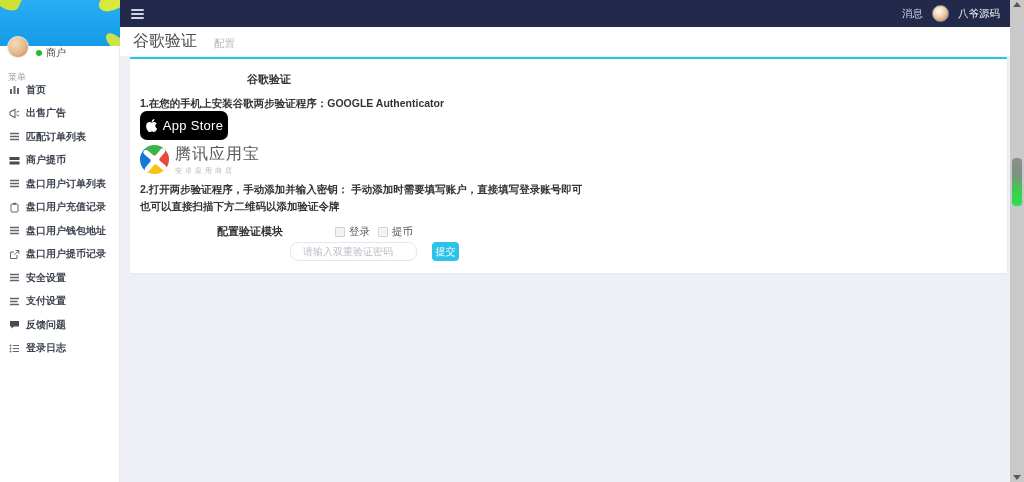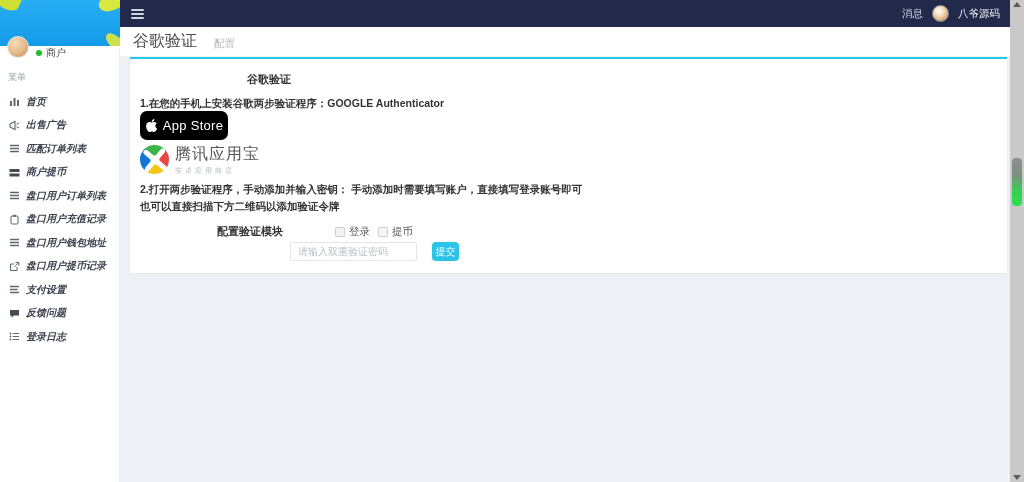--- a/index.html
+++ b/index.html
@@ -11,21 +11,21 @@
   .banner { position:relative; width:120px; height:46px; background:linear-gradient(180deg,#28aef5 0%,#149be8 100%); overflow:hidden; }
   .leaf { position:absolute; background:#d2e23c; border-radius:50% 10% 50% 60%; }
   .leaf.l1 { width:26px; height:16px; left:-6px; top:-7px; transform:rotate(25deg); background:#cfe034; }
   .leaf.l2 { width:30px; height:18px; right:-8px; top:-8px; transform:rotate(-30deg); background:#d8e83e; }
   .leaf.l3 { width:22px; height:12px; right:-6px; top:36px; transform:rotate(40deg); background:#cde24a; }
   .side-avatar { position:absolute; left:7px; top:36px; width:22px; height:22px; border-radius:50%; background:radial-gradient(circle at 35% 30%,#f4ddba 0%,#e4b98a 55%,#b98354 100%); border:1px solid #e8e8e8; z-index:4; }
   .profile-row { position:absolute; left:36px; top:46px; display:flex; align-items:center; gap:4px; }
   .status-dot { width:6px; height:6px; border-radius:50%; background:#1fc026; }
   .profile-role { font-size:10px; color:#444; }
   .menu-label { position:absolute; left:8px; top:71px; font-size:9px; color:#9a9fa8; }
-  ul.menu { position:absolute; left:0; top:90px; width:120px; list-style:none;font-style:italic; }
+  ul.menu { position:absolute; left:0; top:78px; width:120px; list-style:none; }
   ul.menu li { height:23.5px; display:flex; align-items:center; padding-left:9px; cursor:pointer; }
   ul.menu li .mi { width:11px; height:11px; margin-right:6px; flex:0 0 11px; display:flex; align-items:center; }
   ul.menu li .ml { font-size:10px; font-weight:600; color:#3d4350; white-space:nowrap; }
   .mi svg { width:11px; height:11px; }
 
   
   .topbar { position:absolute; left:120px; top:0; width:890px; height:27px; background:#23294b; display:flex; align-items:center; z-index:2; }
   .hamburger { width:13px; margin-left:11px; cursor:pointer; }
   .hamburger span { display:block; height:2px; background:#cfd3e2; margin:2px 0; border-radius:1px; }
   .tb-right { margin-left:auto; display:flex; align-items:center; gap:9px; padding-right:10px;justify-content:flex-end; }
@@ -57,21 +57,21 @@
   .tc-text .tc-tag { font-size:7px; color:#b6bcc2; letter-spacing:3px; margin-top:3px; }
   .step2 { position:absolute; left:10px; top:122px; width:452px; }
 
   .form-row1 { position:absolute; left:10px; top:165px; display:flex; align-items:center; }
   .form-label { width:143px; text-align:right; font-size:11px; font-weight:bold; color:#333; }
   .chk-group { margin-left:15px; display:flex; align-items:center; gap:8px;padding-left:37px; }
   .chk { display:flex; align-items:center; gap:4px; cursor:pointer; }
   .chk-box { width:10px; height:10px; background:#f4f4f4; border:1px solid #d2d2d2; border-radius:1px; }
   .chk-label { font-size:10.5px; color:#555; }
   .form-row2 { position:absolute; left:10px; top:183px; display:flex; align-items:center; }
-  .pw-input { margin-left:150px; width:127px; height:19px; border:1px solid #e4e6e8; border-radius:2px; padding:0 7px; font-size:10px; color:#333; outline:none; }
+  .pw-input { margin-left:150px; width:127px; height:19px; border:1px solid #e4e6e8; border-radius:8px; padding:0 12px; font-size:10px; color:#333; outline:none; }
   .pw-input::placeholder { color:#b9bec6; }
   .submit-btn { margin-left:15px; width:27px; height:19px; background:#2cc3e8; color:#fff; border:none; border-radius:4px; font-size:10px; cursor:pointer; }
 
   
   .scrollbar { position:absolute; right:0; top:0; width:14px; height:482px; background:#c9c9c9; z-index:5; }
   .sb-up { position:absolute; top:2px; left:3px; width:0; height:0; border-left:4px solid transparent; border-right:4px solid transparent; border-bottom:5px solid #5a5a5a; cursor:pointer; }
   .sb-down { position:absolute; bottom:2px; left:3px; width:0; height:0; border-left:4px solid transparent; border-right:4px solid transparent; border-top:5px solid #5a5a5a; cursor:pointer; }
   .sb-thumb { position:absolute; left:2px; top:158px; width:10px; height:48px; border-radius:4px; background:linear-gradient(180deg,#8e8e8e 0%,#7f8f82 35%,#35d14e 70%,#2ee04e 100%); cursor:grab; }
 </style>
 </head>
@@ -154,20 +154,28 @@
         <span class="ml">盘口用户钱包地址</span>
       </li>
       <li>
         <span class="mi">
             <svg viewBox="0 0 11 11">
               <path d="M8 6 V9.5 H1.5 V3 H5" fill="none" stroke="#61676c" stroke-width="1"></path>
               <path d="M6.5 1.5 H9.8 V4.8 M9.8 1.5 L5.5 5.8" fill="none" stroke="#61676c" stroke-width="1"></path>
             </svg>
           </span>
         <span class="ml">盘口用户提币记录</span>
+      </li>
+      <li>
+        <span class="mi">
+            <svg viewBox="0 0 11 11">
+              <path d="M1 2.5 H10 M1 5.5 H10 M1 8.5 H10" stroke="#61676c" stroke-width="1.3"></path>
+            </svg>
+          </span>
+        <span class="ml">安全设置</span>
       </li>
       <li>
         <span class="mi">
             <svg viewBox="0 0 11 11">
               <path d="M1 2.5 H10 M1 5.5 H8.5 M1 8.5 H10" stroke="#61676c" stroke-width="1.3"></path>
             </svg>
           </span>
         <span class="ml">支付设置</span>
       </li>
       <li>

